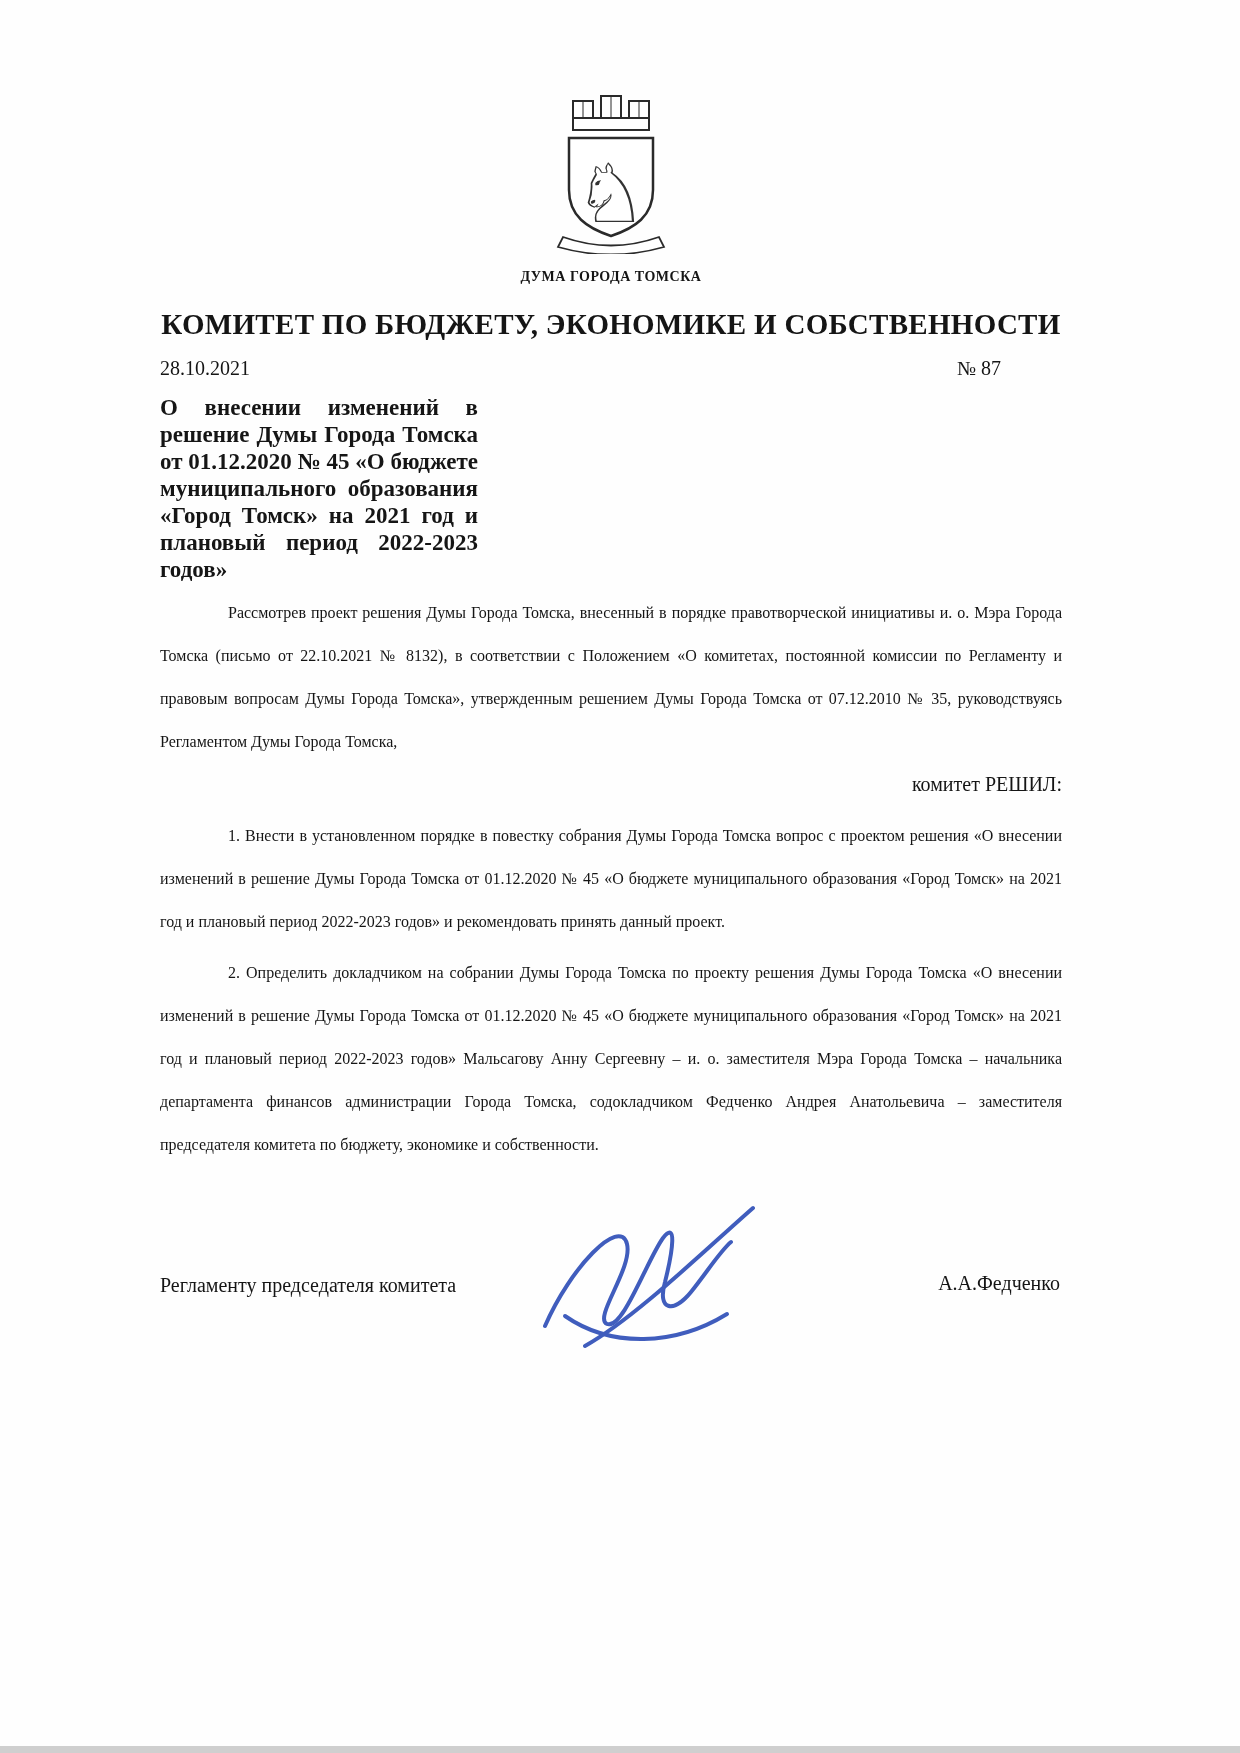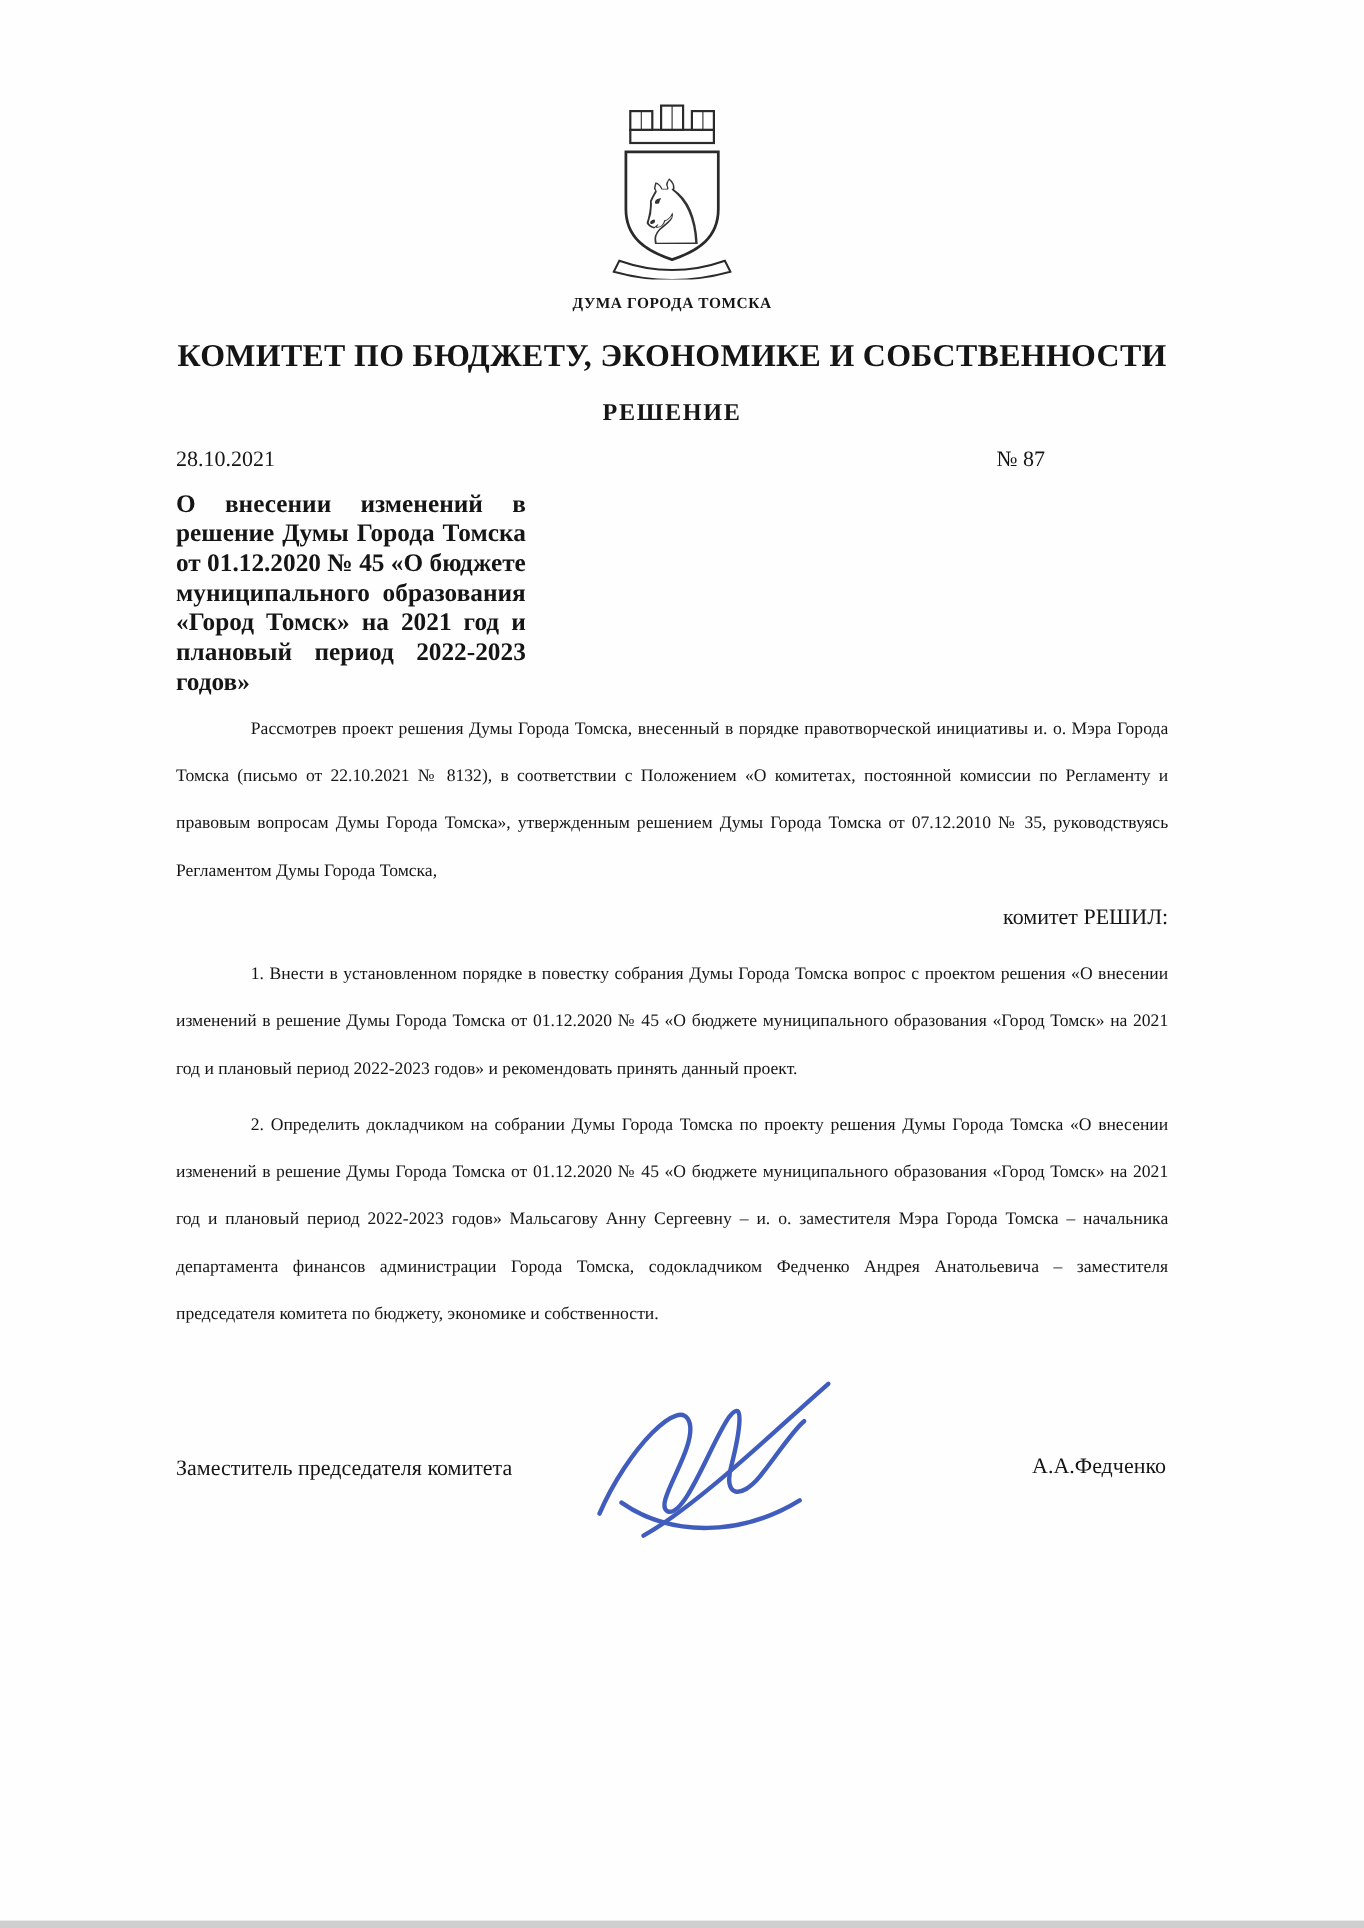--- a/index.html
+++ b/index.html
@@ -26,21 +26,21 @@
     letter-spacing:.3px; margin-top:16px; line-height:32px;
   }
   .doctype {
     text-align:center; font-weight:bold; font-size:22px;
     letter-spacing:1.5px; margin-top:20px; line-height:30px;
   }
   .meta-row {
     display:flex; justify-content:space-between;
     margin-top:14px; font-size:20px; line-height:28px;
   }
-  .meta-number { margin-right:112px; }
+  .meta-number { margin-right:61px; }
   .subject {
     width:318px; font-weight:bold; font-size:23px;
     line-height:27px; text-align:justify; margin-top:12px;
   }
   .body-par {
     font-size:16px; line-height:43px;
     text-align:justify; text-indent:68px; margin-top:8px;
   }
   .resolved {
     font-size:20px; line-height:43px; text-align:right;
@@ -78,38 +78,37 @@
         <path d="M33 50 h84 v52 c0 26 -18 38 -42 46 c-24 -8 -42 -20 -42 -46 Z" fill="#ffffff" stroke="#2a2a2a" stroke-width="2.5"></path>
         <text x="75" y="134" font-size="82" text-anchor="middle" font-family="DejaVu Sans, sans-serif" fill="#333333">♘</text>
       </g>
 
       <path d="M27 149 q48 17 96 0 l5 10 q-53 15 -106 0 Z" fill="#ffffff" stroke="#2a2a2a" stroke-width="1.8"></path>
     </svg>
   </div>
 
   <div class="org1">ДУМА ГОРОДА ТОМСКА</div>
   <div class="org2">КОМИТЕТ ПО БЮДЖЕТУ, ЭКОНОМИКЕ И СОБСТВЕННОСТИ</div>
-  <div class="doctype">РЕШЕНИЕ</div>
 
   <div class="meta-row">
     <span class="meta-date">28.10.2021</span>
     <span class="meta-number">№&nbsp;87</span>
   </div>
 
   <div class="subject">О внесении изменений в решение Думы Города Томска от 01.12.2020 №&nbsp;45 «О бюджете муниципального образования «Город Томск» на 2021 год и плановый период 2022-2023 годов»</div>
 
   <p class="body-par">Рассмотрев проект решения Думы Города Томска, внесенный в порядке правотворческой инициативы и.&nbsp;о. Мэра Города Томска (письмо от 22.10.2021 №&nbsp;8132), в соответствии с Положением «О комитетах, постоянной комиссии по Регламенту и правовым вопросам Думы Города Томска», утвержденным решением Думы Города Томска от 07.12.2010 №&nbsp;35, руководствуясь Регламентом Думы Города Томска,</p>
 
   <p class="resolved">комитет РЕШИЛ:</p>
 
   <p class="body-par">1. Внести в установленном порядке в повестку собрания Думы Города Томска вопрос с проектом решения «О внесении изменений в решение Думы Города Томска от 01.12.2020 №&nbsp;45 «О бюджете муниципального образования «Город Томск» на 2021 год и плановый период 2022-2023 годов» и рекомендовать принять данный проект.</p>
   <p class="body-par">2. Определить докладчиком на собрании Думы Города Томска по проекту решения Думы Города Томска «О внесении изменений в решение Думы Города Томска от 01.12.2020 №&nbsp;45 «О бюджете муниципального образования «Город Томск» на 2021 год и плановый период 2022-2023 годов» Мальсагову Анну Сергеевну – и.&nbsp;о. заместителя Мэра Города Томска – начальника департамента финансов администрации Города Томска, содокладчиком Федченко Андрея Анатольевича – заместителя председателя комитета по бюджету, экономике и собственности.</p>
 
   <div class="sign-row">
-    <span class="sign-title">Заместитель председателя комитета</span>
+    <span class="sign-title">Регламенту председателя комитета</span>
     <span class="signature-svg">
       <svg width="300" height="170" viewBox="0 0 300 170">
         <g fill="none" stroke="#3050b8" stroke-width="4" stroke-linecap="round" opacity="0.92">
           <path d="M30 132 C55 74 105 22 112 50 C118 74 78 124 92 130 C108 136 132 66 148 44 C162 26 158 56 150 88 C142 116 158 120 176 98 C192 78 206 56 216 48"></path>
           <path d="M70 152 C120 124 190 56 238 14"></path>
           <path d="M50 122 C96 154 160 152 212 120"></path>
         </g>
       </svg>
     </span>
     <span class="sign-name">А.А.Федченко</span>

